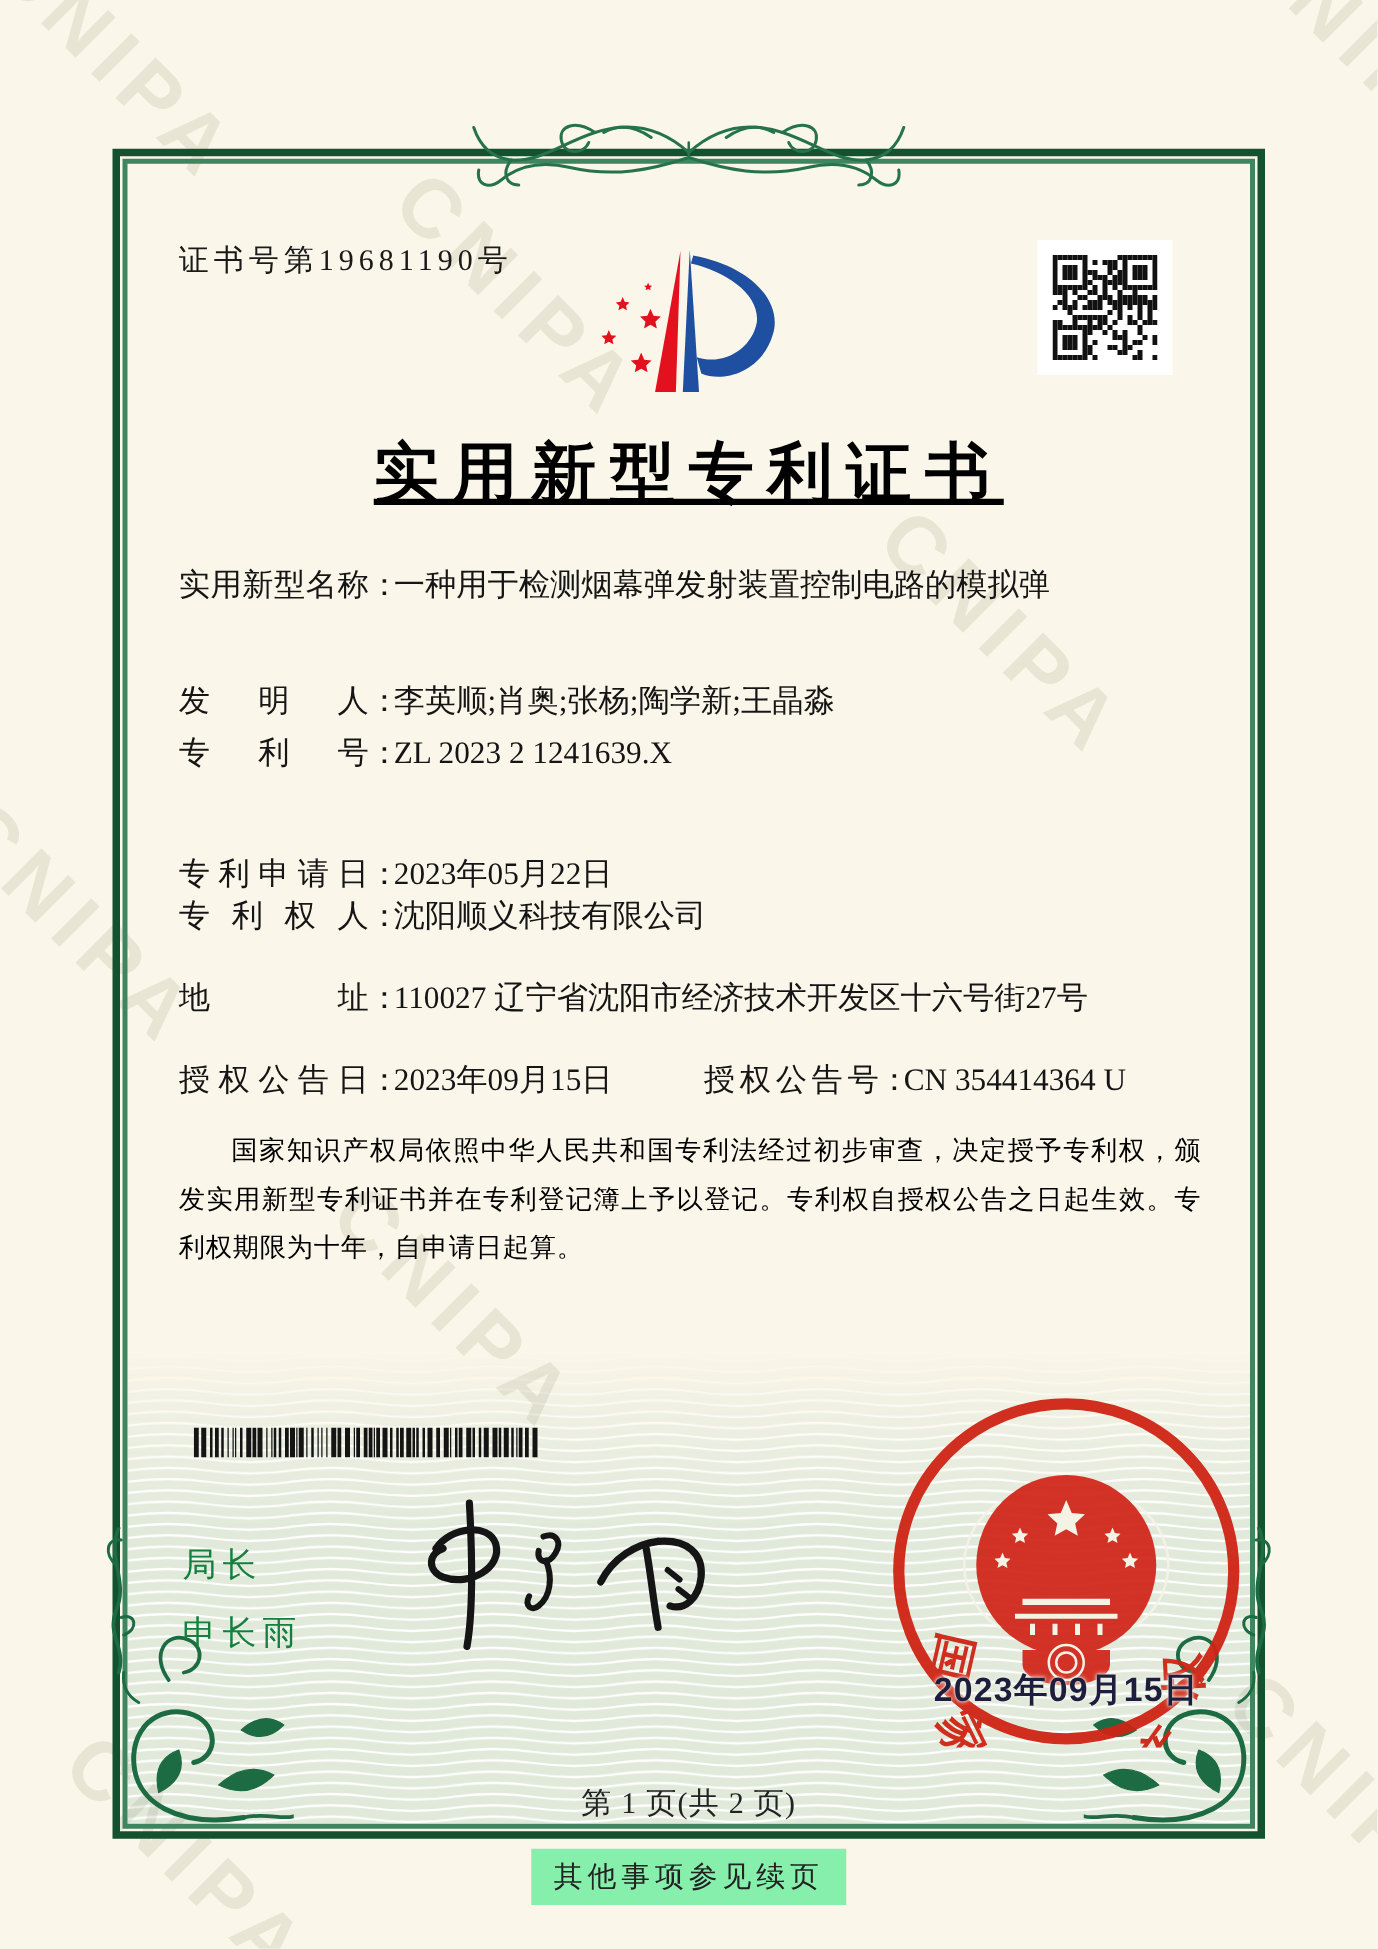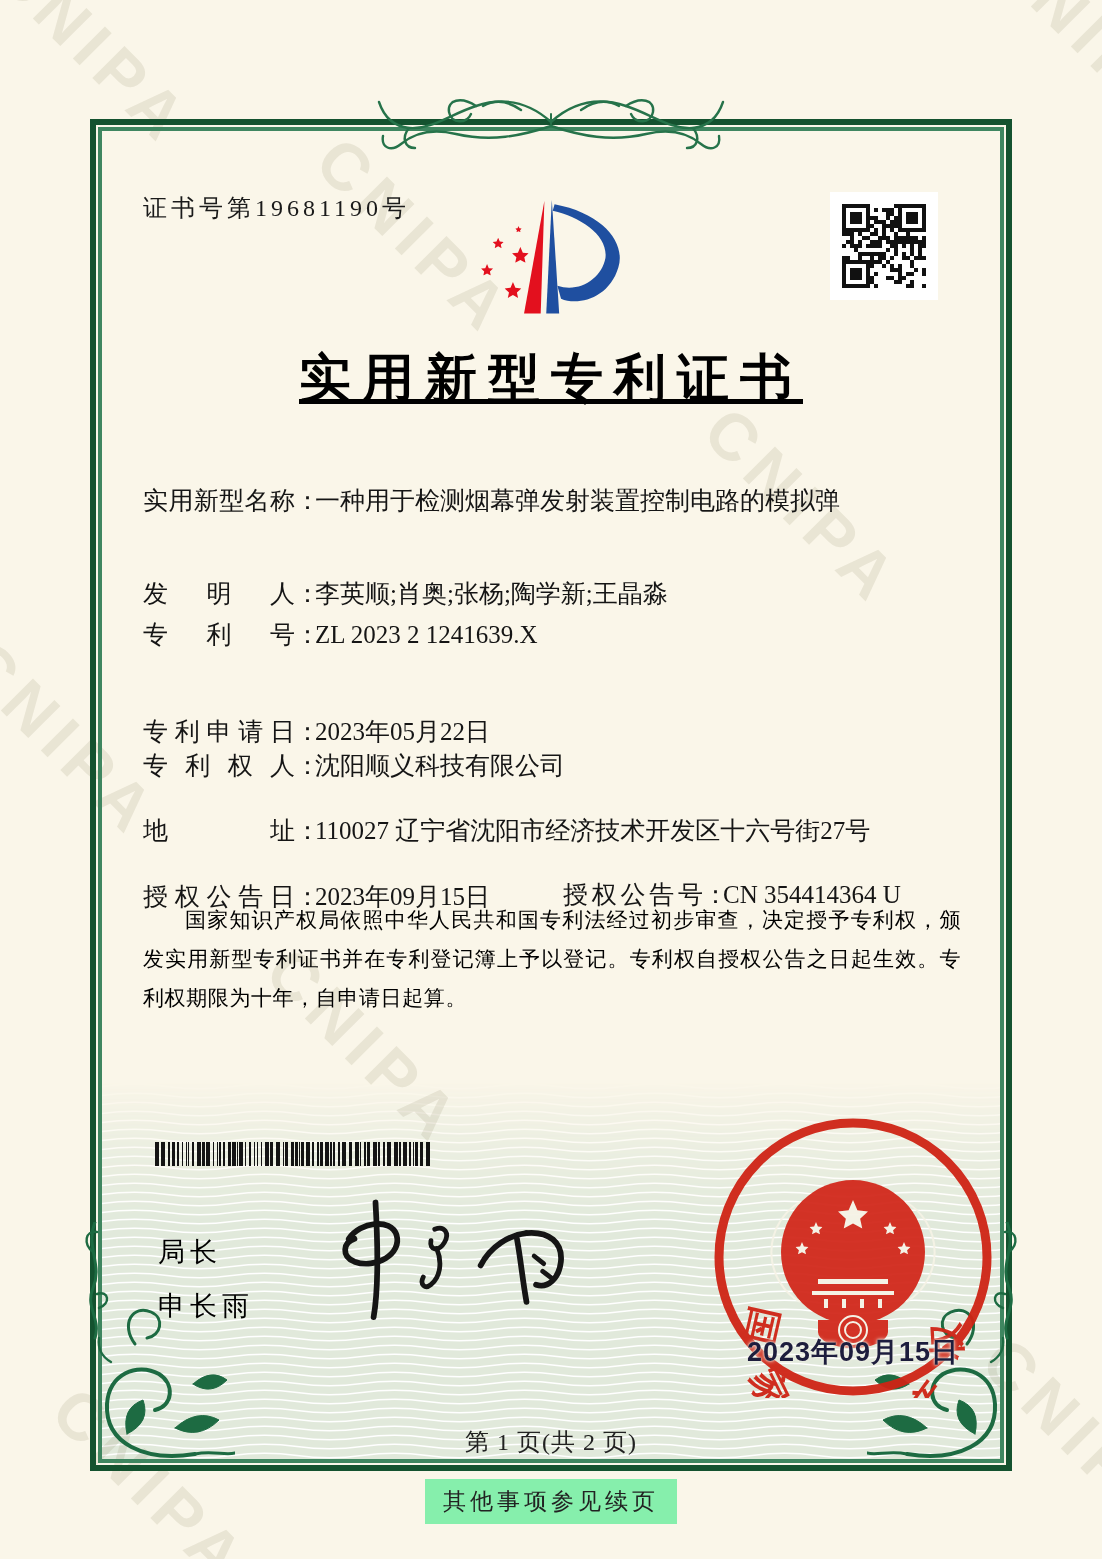--- a/index.html
+++ b/index.html
@@ -25,32 +25,32 @@
 
   
   .cert-no{position:absolute;left:143px;top:192px;z-index:5;font-size:24px;letter-spacing:4px;color:#1a1a1a;}
   .logo{position:absolute;left:463px;top:183px;z-index:5;}
   .qrbox{position:absolute;left:830px;top:192px;width:108px;height:108px;background:#fff;z-index:5;}
   .qrbox svg{position:absolute;left:12px;top:12px;}
   .title{position:absolute;left:0;top:344px;width:1102px;text-align:center;z-index:5;
          font-size:52px;font-weight:700;letter-spacing:11px;color:#000;text-decoration:underline;}
 
   .frow{position:absolute;left:143px;width:760px;z-index:5;font-size:25px;line-height:31px;white-space:nowrap;}
-  .flabel{display:inline-block;width:152px;text-align:justify;text-align-last:justify;margin-top:32px;}
+  .flabel{display:inline-block;width:152px;text-align:justify;text-align-last:justify;}
   .fcolon{display:inline-block;width:18px;}
   .fval{margin-left:2px;}
   .fgroup2{position:absolute;left:420px;top:0;}
   .fgroup2 .flabel{width:140px;font-family:Liberation Mono, monospace;}
 
   .para{position:absolute;left:143px;width:818px;z-index:5;font-size:21px;line-height:39px;
         text-indent:2em;letter-spacing:0.6px;color:#000000;text-align:justify;}
 
   .barcode{position:absolute;left:155px;top:1142px;z-index:5;}
-  .signer{position:absolute;left:158px;z-index:5;font:500 27px "Liberation Sans",sans-serif;
-          letter-spacing:5px;color:#000000;}
+  .signer{position:absolute;left:146px;z-index:5;font:500 27px "Liberation Sans",sans-serif;
+          letter-spacing:5px;color:#15803d;}
   .signature{position:absolute;left:322px;top:1188px;z-index:6;}
 
   .seal{position:absolute;left:712px;top:1116px;width:282px;height:282px;z-index:6;opacity:.95;}
   .seal-date{position:absolute;left:712px;top:1334px;width:282px;text-align:center;z-index:7;
              font:600 27px "Liberation Sans",sans-serif;color:#1d1d3d;letter-spacing:1px;
              text-shadow:0 0 4px #f2f1e6,0 0 2px #f2f1e6;}
 
   .page-num{position:absolute;left:0;top:1426px;width:1102px;text-align:center;z-index:5;
             font-size:24px;letter-spacing:1px;color:#222;}
   .cont-note{position:absolute;left:50%;top:1479px;transform:translateX(-50%);z-index:5;

